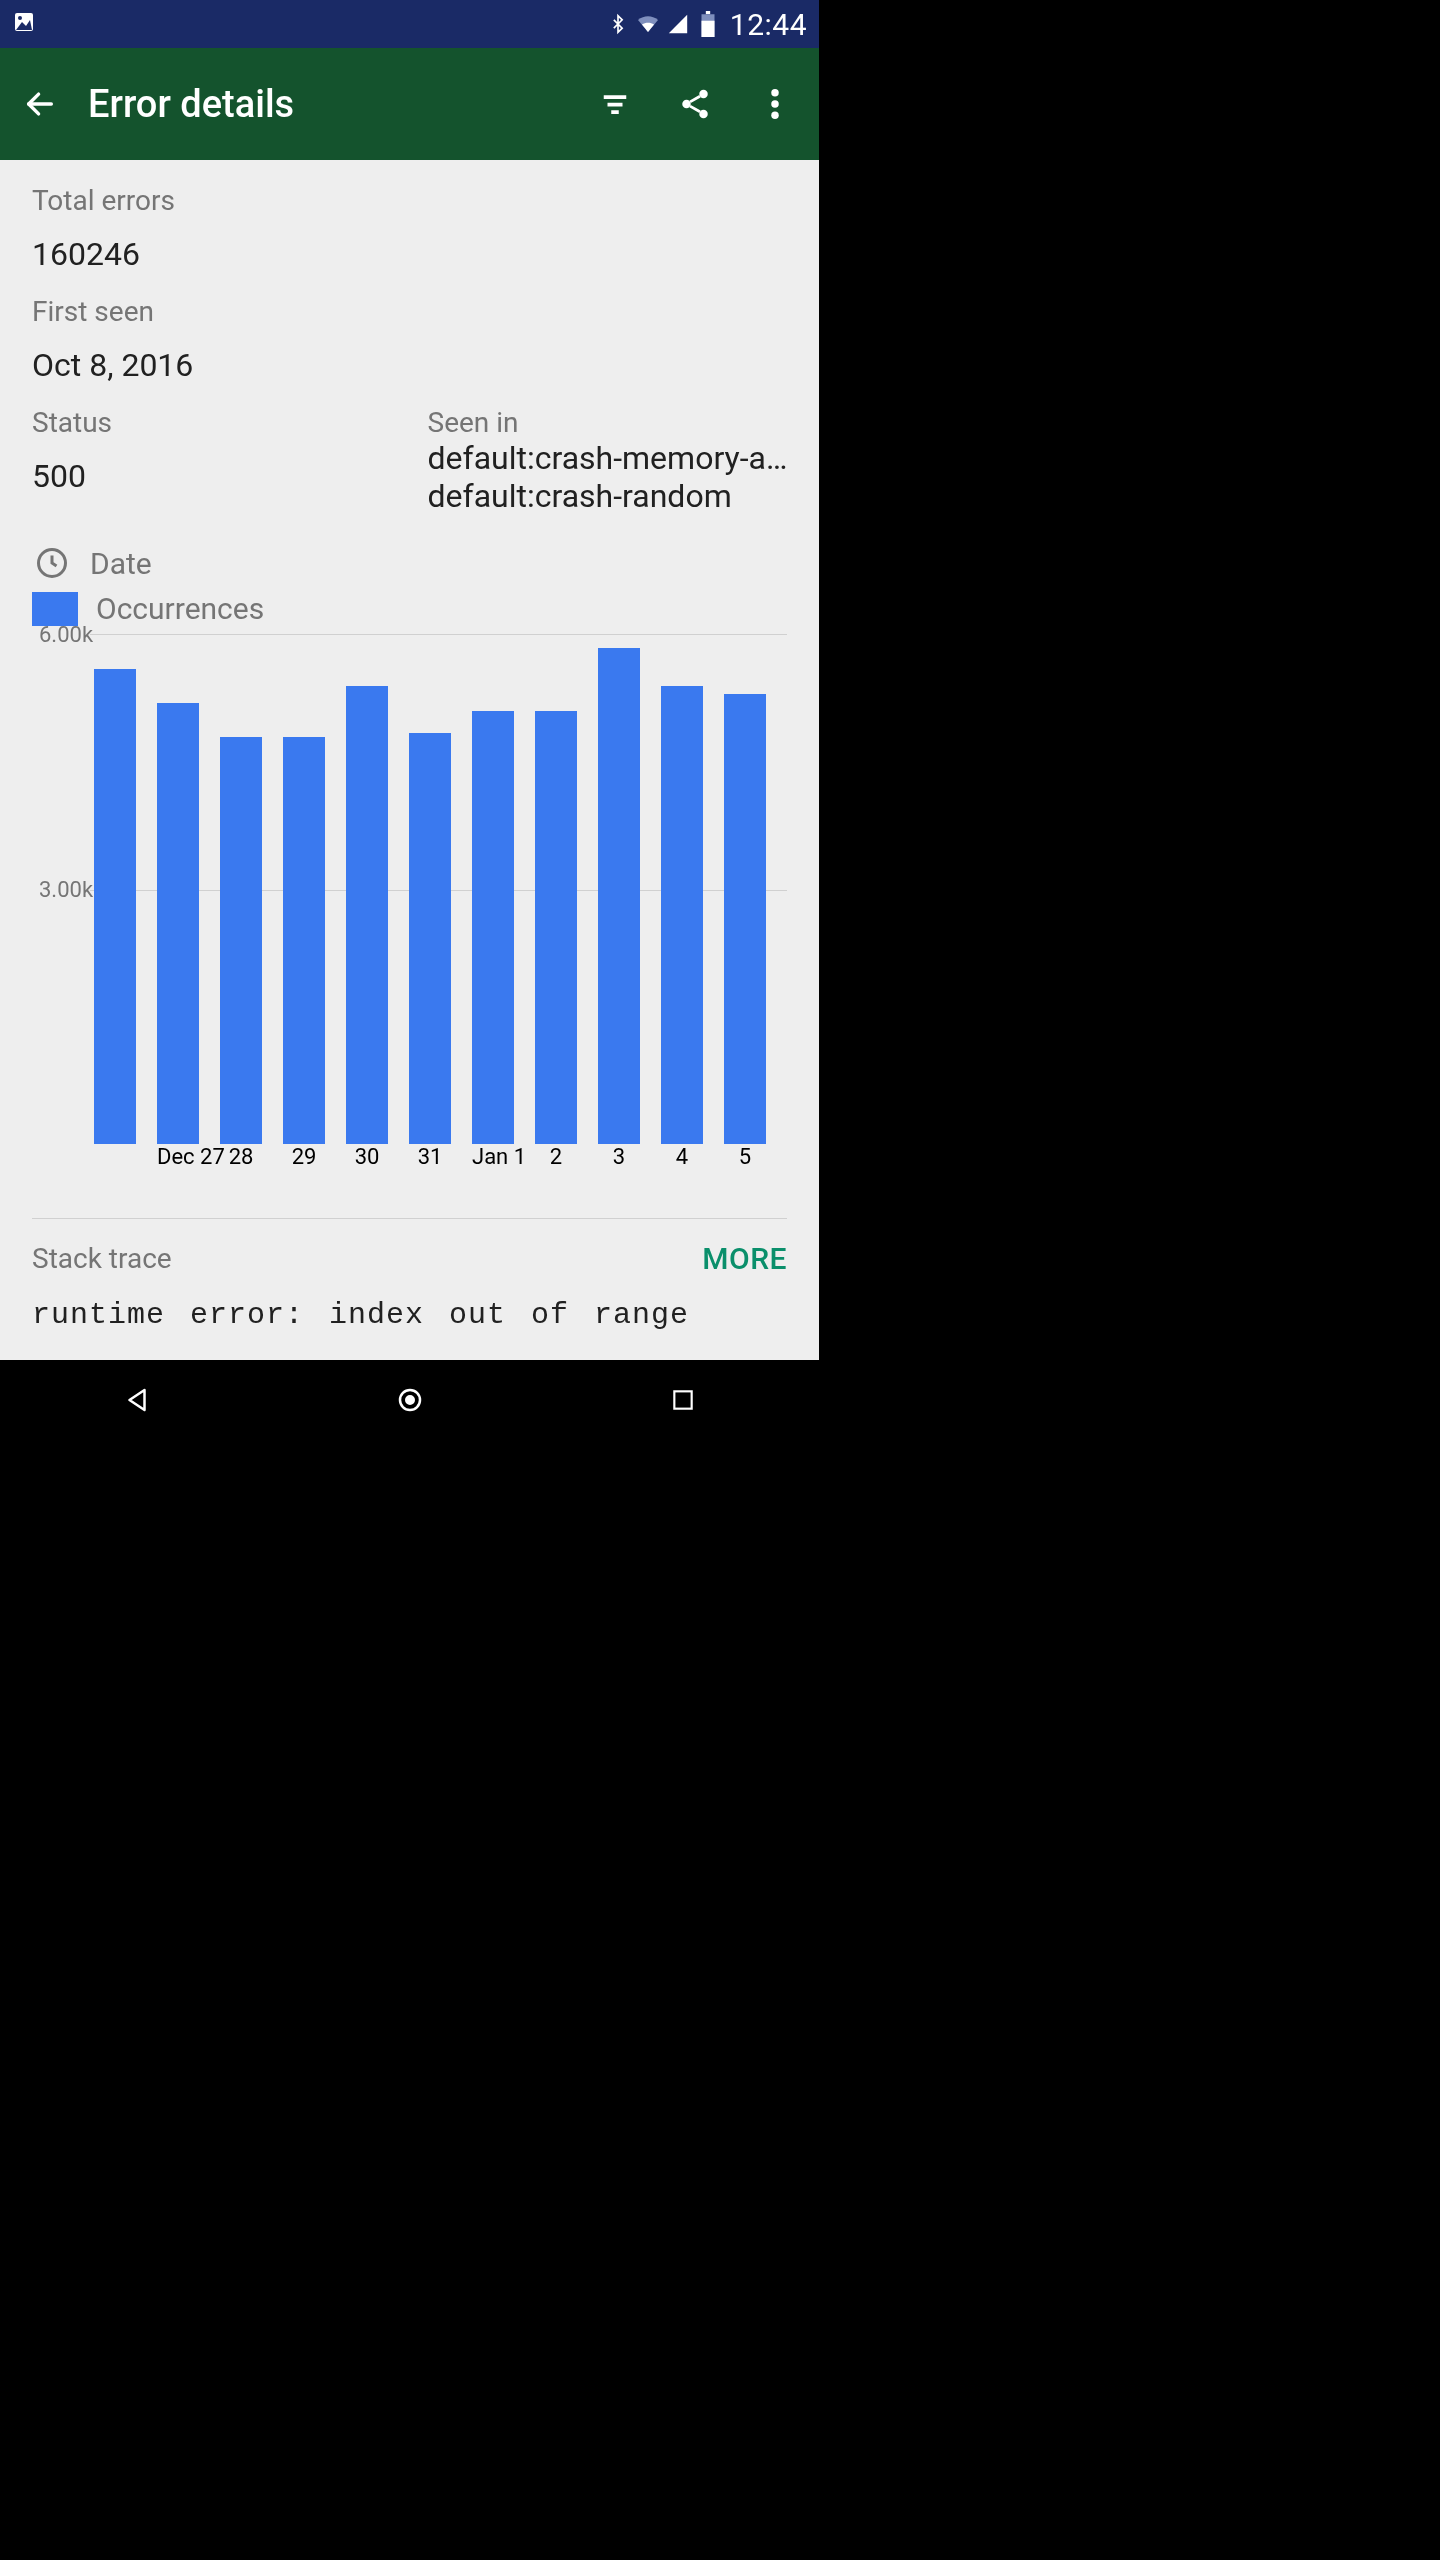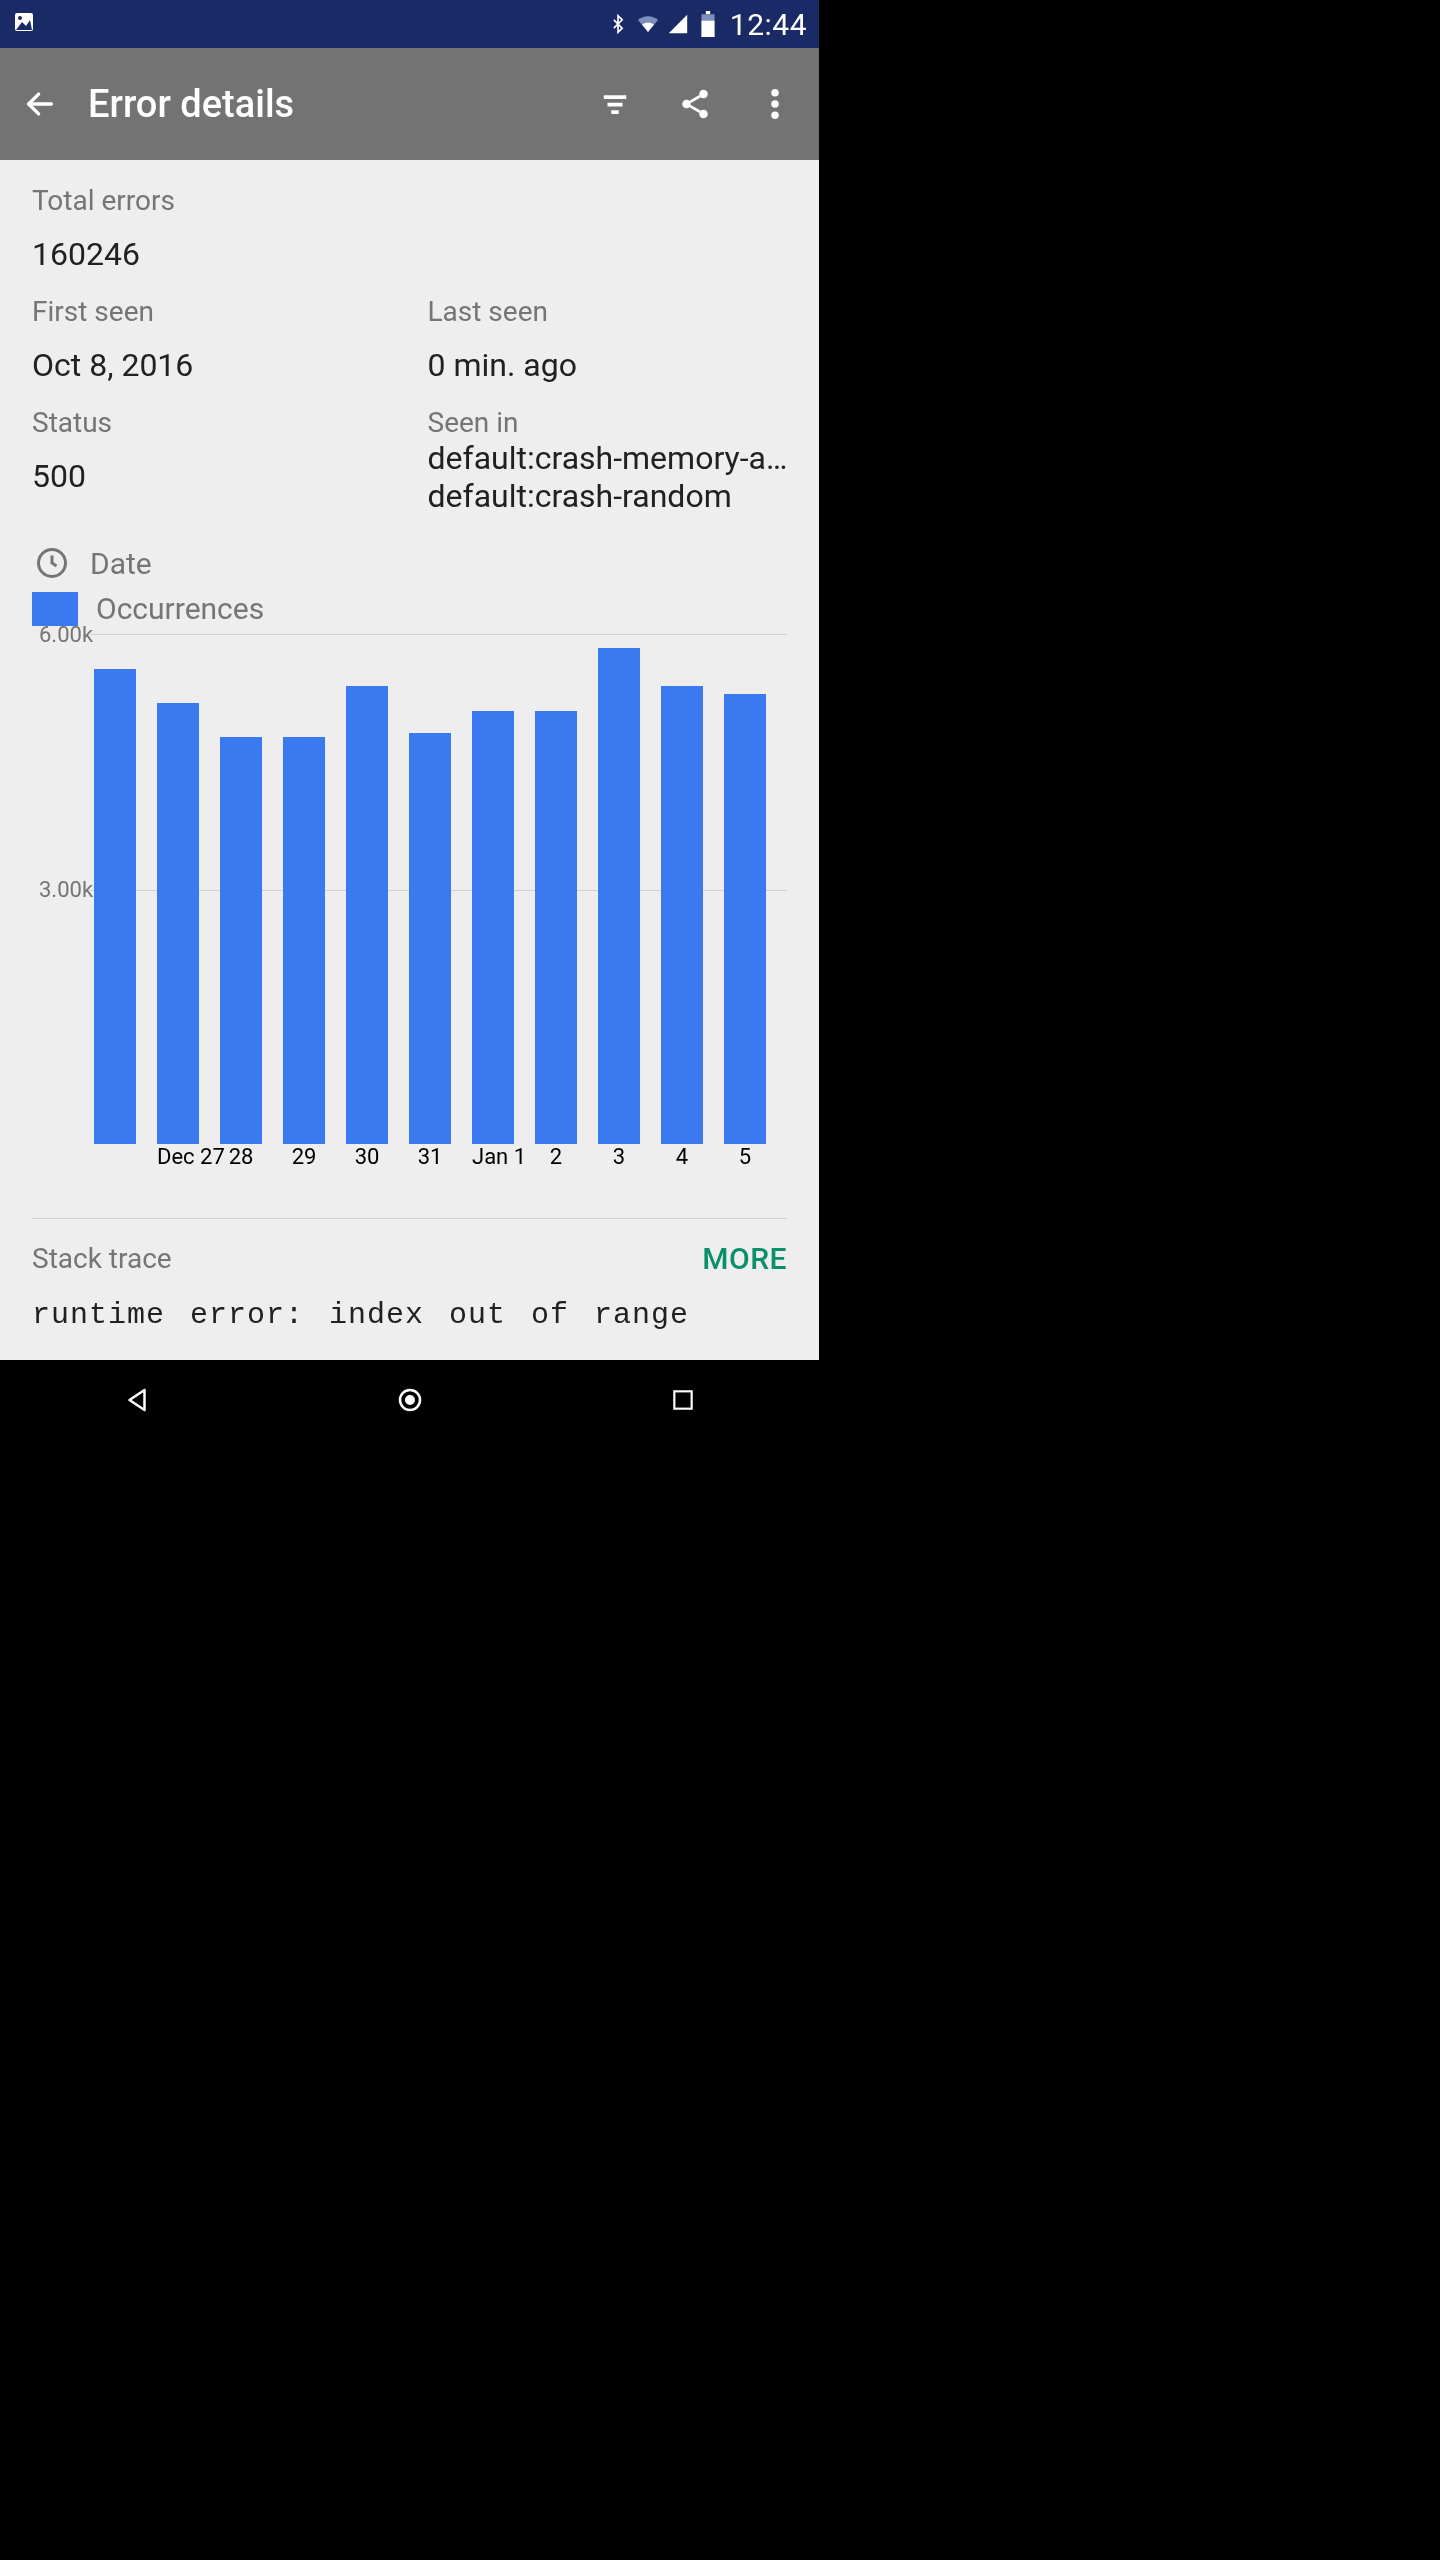--- a/index.html
+++ b/index.html
@@ -6,21 +6,21 @@
   html, body { width: 819px; height: 1440px; font-family: Roboto, "Helvetica Neue", Arial, sans-serif; background: #000; overflow: hidden; }
   .screen { width: 819px; height: 1440px; background: #000; display: flex; flex-direction: column; }
   
   .status-bar { height: 48px; background: #1a2a66; display: flex; align-items: center; padding: 0 12px; color: #fff; }
   .status-left { flex: 0 0 auto; }
   .status-spacer { flex: 1; }
   .status-right { display: flex; align-items: center; gap: 6px; }
   .status-icon { width: 24px; height: 24px; display: inline-flex; align-items: center; justify-content: center; }
   .status-time { font-size: 30px; font-weight: 400; margin-left: 4px; letter-spacing: 0.5px; }
   
-  .app-bar { height: 112px; background: #737373; display: flex; align-items: center; padding: 0 16px; color: #fff; }
+  .app-bar { height: 112px; background: #14532d; display: flex; align-items: center; padding: 0 16px; color: #fff; }
   .app-bar .back { width: 48px; height: 48px; display: flex; align-items: center; justify-content: center; }
   .app-bar .title { font-size: 38px; font-weight: 500; margin-left: 24px; flex: 1; }
   .app-bar .action { width: 56px; height: 56px; display: flex; align-items: center; justify-content: center; margin-left: 24px; }
   
   .content { flex: 1; background: #eeeeee; overflow: hidden; }
   .pad { padding: 24px 20px 0 32px; }
   .label { color: #757575; font-size: 28px; }
   .value { color: #212121; font-size: 32px; margin-top: 18px; }
   .row2 { display: flex; gap: 24px; margin-top: 22px; }
   .col { flex: 1; min-width: 0; }
@@ -133,24 +133,20 @@
     <div class="pad">
       <div>
         <div class="label">Total errors</div>
         <div class="value">160246</div>
       </div>
 
       <div class="row2">
         <div class="col">
           <div class="label">First seen</div>
           <div class="value">Oct 8, 2016</div>
-        </div>
-        <div class="col">
-          <div class="label">Last seen</div>
-          <div class="value">0 min. ago</div>
         </div>
       </div>
 
       <div class="row2">
         <div class="col">
           <div class="label">Status</div>
           <div class="value">500</div>
         </div>
         <div class="col">
           <div class="label">Seen in</div>

